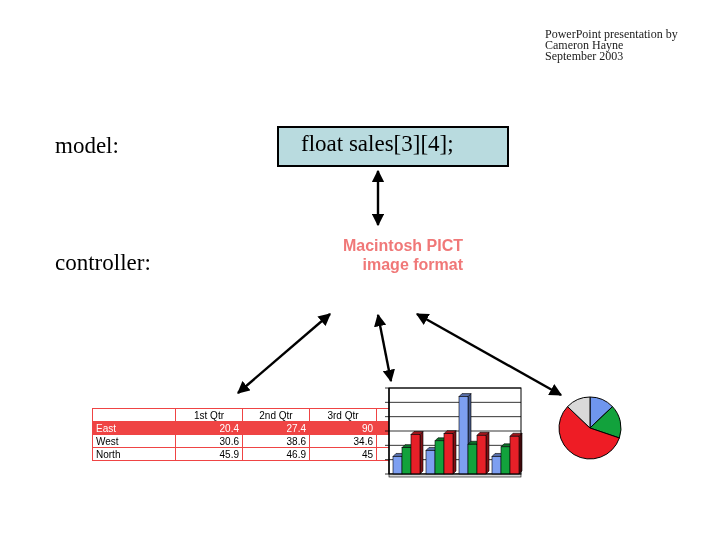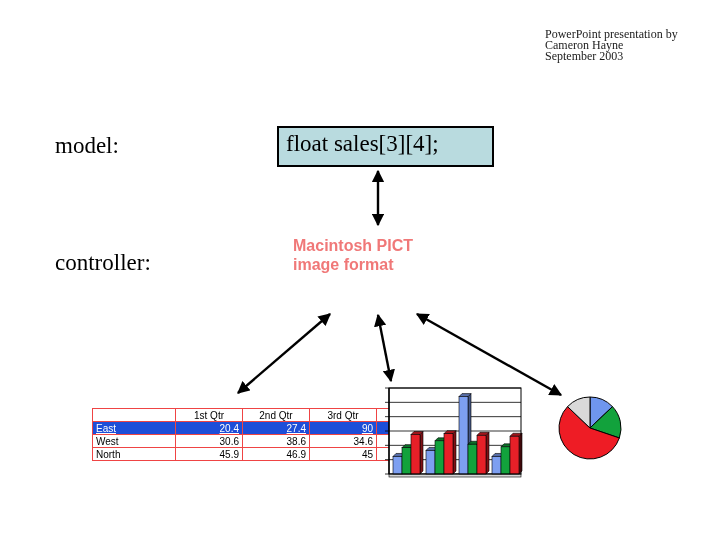--- a/index.html
+++ b/index.html
@@ -6,34 +6,34 @@
   #slide{position:relative;width:720px;height:540px;background:#ffffff;overflow:hidden;
          font-family:"Liberation Serif",serif;color:#000;}
   .abs{position:absolute;}
   #title{left:88px;top:24px;width:432px;text-align:center;font-size:40px;white-space:nowrap;}
   #credit{left:537px;top:29px;width:175px;font-size:12px;line-height:11px;color:#1a1a1a;margin-left:8px;}
   .side-label{left:55px;font-size:23px;}
   #label-model{top:133px;}
   #label-controller{top:250px;}
   #label-views{top:348px;}
   #code-box{left:277px;top:126px;width:206px;height:37px;border:2px solid #000;
-            font-size:23px;line-height:32px;padding-left:7px;white-space:nowrap;}
-  #pict{left:293px;top:236px;width:170px;text-align:left;
+            font-size:23px;line-height:32px;padding-left:22px;white-space:nowrap;}
+  #pict{left:293px;top:236px;width:170px;text-align:right;
         font-family:"Liberation Sans",sans-serif;font-weight:bold;
         font-size:16px;line-height:19px;}
   #arrows{left:0;top:0;width:720px;height:540px;pointer-events:none;}
   #data-table{left:92px;top:408px;border-collapse:collapse;
         font-family:"Liberation Sans",sans-serif;font-size:10px;background:#fff;}
   #data-table th,#data-table td{border:1px solid #ef4444;height:12px;line-height:11px;
         padding:0 3px;font-weight:normal;white-space:nowrap;}
   #data-table thead th{text-align:center;width:60px;}
   #data-table thead th:first-child{width:76px;}
   #data-table td{text-align:right;}
   #data-table tbody th{text-align:left;}
-  #data-table tr.hl{background:#1d4ed8;color:#fff;text-decoration:underline;}
+  #data-table tr.hl{background:#ef4444;color:#fff;}
   #bar-chart{left:383px;top:386px;}
   #pie-chart{left:556px;top:394px;}
 </style>
 </head>
 <body>
 
 <div id="slide">
 
 
   <div id="credit" class="abs">

